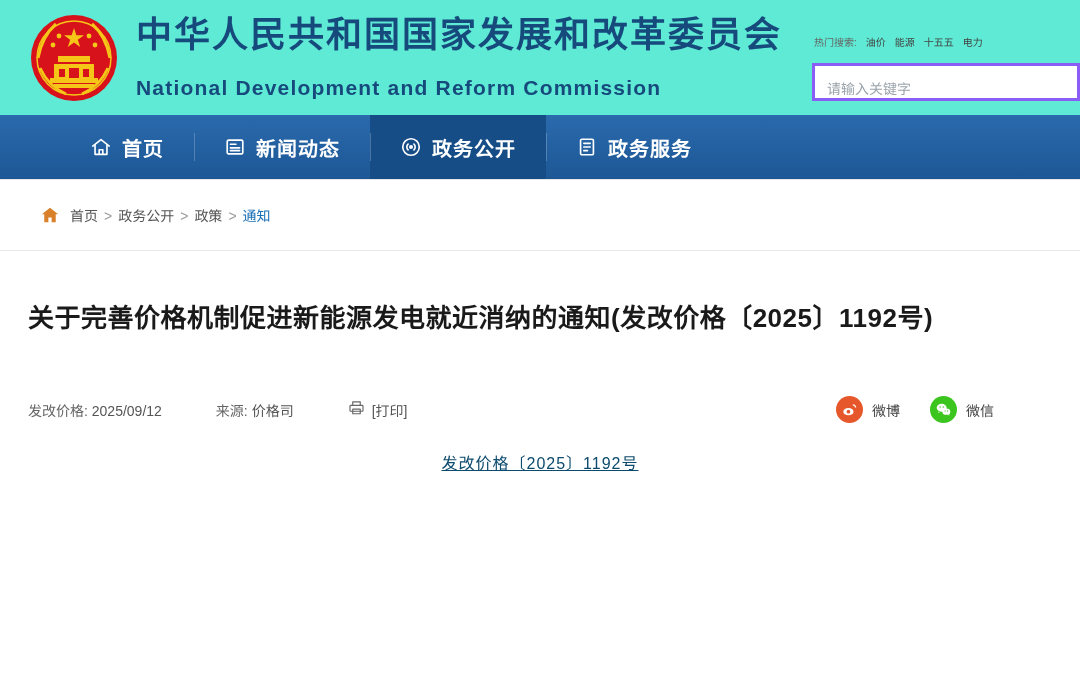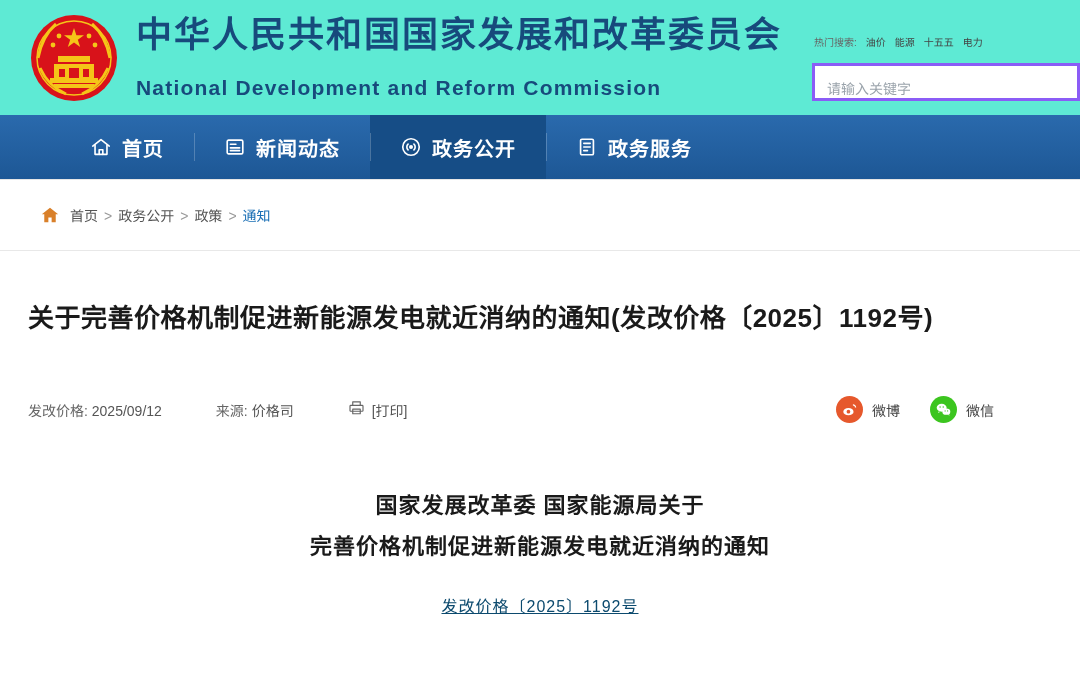--- a/index.html
+++ b/index.html
@@ -349,19 +349,15 @@
               <circle cx="11.6" cy="8.4" r="1" fill="#3cc51f"></circle>
               <circle cx="14.3" cy="14" r="0.85" fill="#3cc51f"></circle>
               <circle cx="17.8" cy="14" r="0.85" fill="#3cc51f"></circle>
             </svg>
         </span>
         <span class="share-label">微信</span>
       </div>
     </div>
   </div>
 
-  <div class="body-title">
-    <div>国家发展改革委 国家能源局关于</div>
-    <div>完善价格机制促进新能源发电就近消纳的通知</div>
-  </div>
 
   <div class="doc-number">发改价格〔2025〕1192号</div>
 </div>
 
 </body></html>

